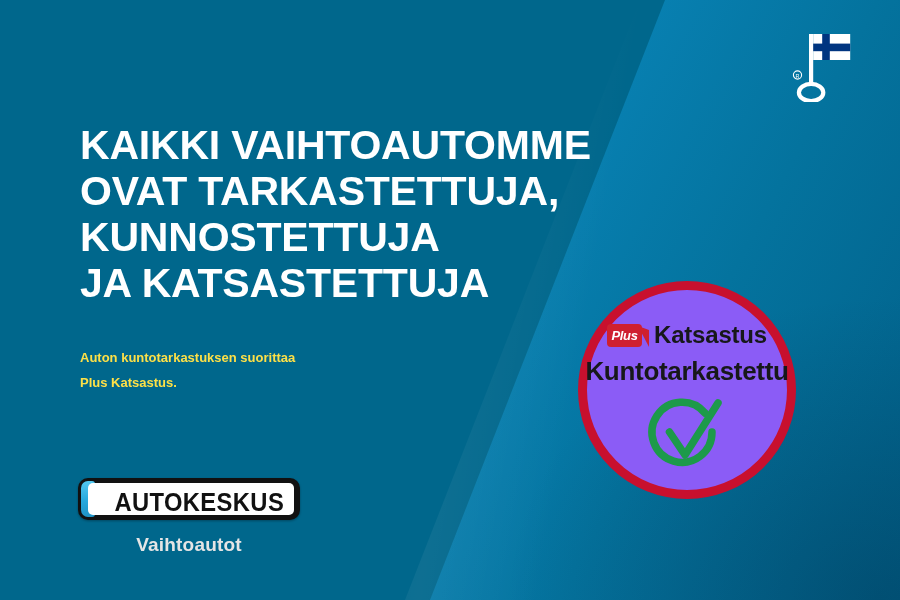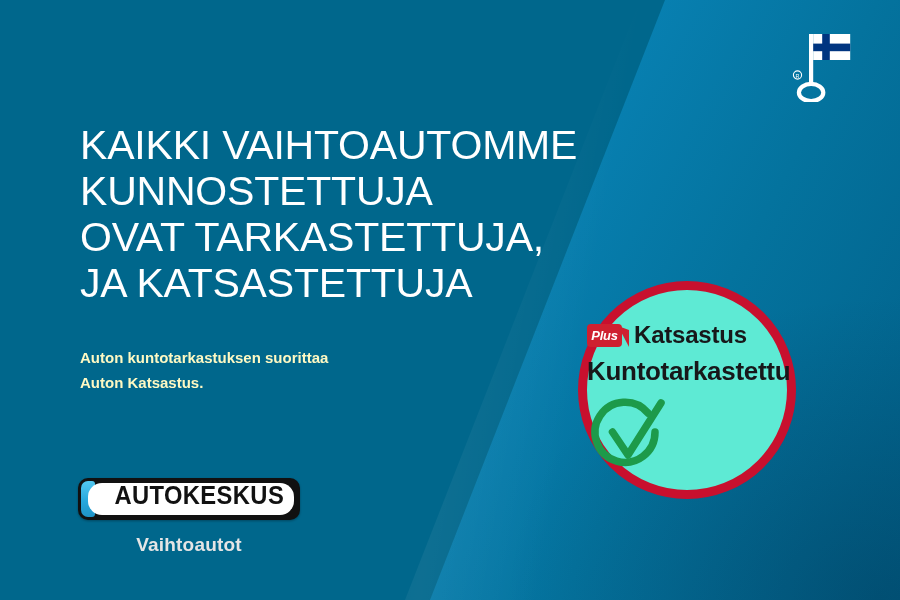--- a/index.html
+++ b/index.html
@@ -60,35 +60,35 @@
 
   
   .headline {
     position: absolute;
     left: 80px;
     top: 122px;
     width: 590px;
     color: #ffffff;
     font-size: 41px;
     line-height: 46px;
-    font-weight: 400;
+    font-weight: 700;
     letter-spacing: -0.2px;
     text-transform: uppercase;
     font-family: "Liberation Sans", sans-serif;
   }
   .headline .ln { display: block; white-space: nowrap; }
 
   
   .subtitle {
     position: absolute;
     left: 80px;
     top: 345px;
     width: 420px;
-    color: #fef9c3;
-    font-size: 15px;
+    color: #fde047;
+    font-size: 13px;
     line-height: 25px;
     font-weight: 700;
   }
   .subtitle .ln { display: block; }
 
   
   .logo-block {
     position: absolute;
     left: 78px;
     top: 478px;
@@ -110,23 +110,23 @@
     top: 3px;
     width: 14px;
     height: 36px;
     border-radius: 7px 3px 3px 7px;
     background: linear-gradient(180deg, #53c8f0 0%, #27a8dd 55%, #1f93c6 100%);
   }
   .plate-inner {
     position: relative;
     height: 100%;
     background: #ffffff;
-    border-radius: 14px;
-    display: flex;
-    align-items: flex-start;
+    border-radius: 5px;
+    display: flex;
+    align-items: flex-end;
     justify-content: center;
     overflow: hidden;
     padding-left: 16px;
   }
   .plate-text {
     color: #111111;
     font-size: 25px;
     font-weight: 700;
     letter-spacing: 0.4px;
     line-height: 1;
@@ -144,25 +144,26 @@
   }
 
   
   .badge {
     position: absolute;
     left: 578px;
     top: 281px;
     width: 218px;
     height: 218px;
     border-radius: 50%;
-    background: #5eead4;
+    background: #8b5cf6;
     border: 9px solid #c8102e;
     box-sizing: border-box;
     display: flex;
     flex-direction: column;
+    align-items: center;
   }
   .badge-brand {
     margin-top: 33px;
     display: flex;
     align-items: center;
     gap: 5px;
     height: 24px;
   }
   .plus-mark {
     position: relative;
@@ -240,28 +241,28 @@
 
       <rect x="25.2" y="15.6" width="37" height="7.6" fill="#003580"></rect>
 
       <circle cx="9.5" cy="47" r="4.1" fill="none" stroke="#ffffff" stroke-width="1.1"></circle>
       <text x="9.5" y="49.5" font-family="Liberation Sans, sans-serif" font-size="5.4" fill="#ffffff" text-anchor="middle">R</text>
     </svg>
   </div>
 
   <div class="headline">
     <span class="ln">KAIKKI VAIHTOAUTOMME</span>
+    <span class="ln">OVAT TARKASTETTUJA,</span>
     <span class="ln">KUNNOSTETTUJA</span>
-    <span class="ln">OVAT TARKASTETTUJA,</span>
     <span class="ln">JA KATSASTETTUJA</span>
   </div>
 
   <div class="subtitle">
     <span class="ln">Auton kuntotarkastuksen suorittaa</span>
-    <span class="ln">Auton Katsastus.</span>
+    <span class="ln">Plus Katsastus.</span>
   </div>
 
   <div class="logo-block">
     <div class="plate">
       <div class="plate-accent"></div>
       <div class="plate-inner">
         <span class="plate-text">AUTOKESKUS</span>
       </div>
     </div>
     <div class="logo-sub">Vaihtoautot</div>

